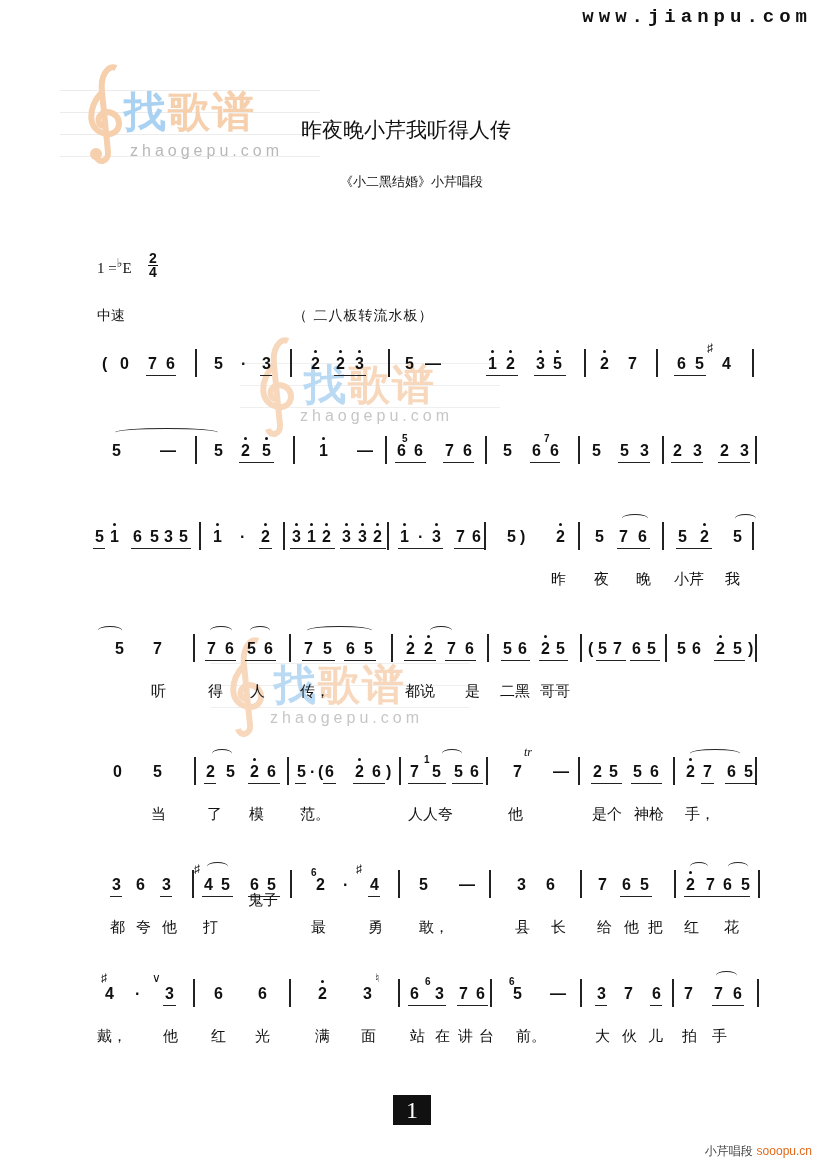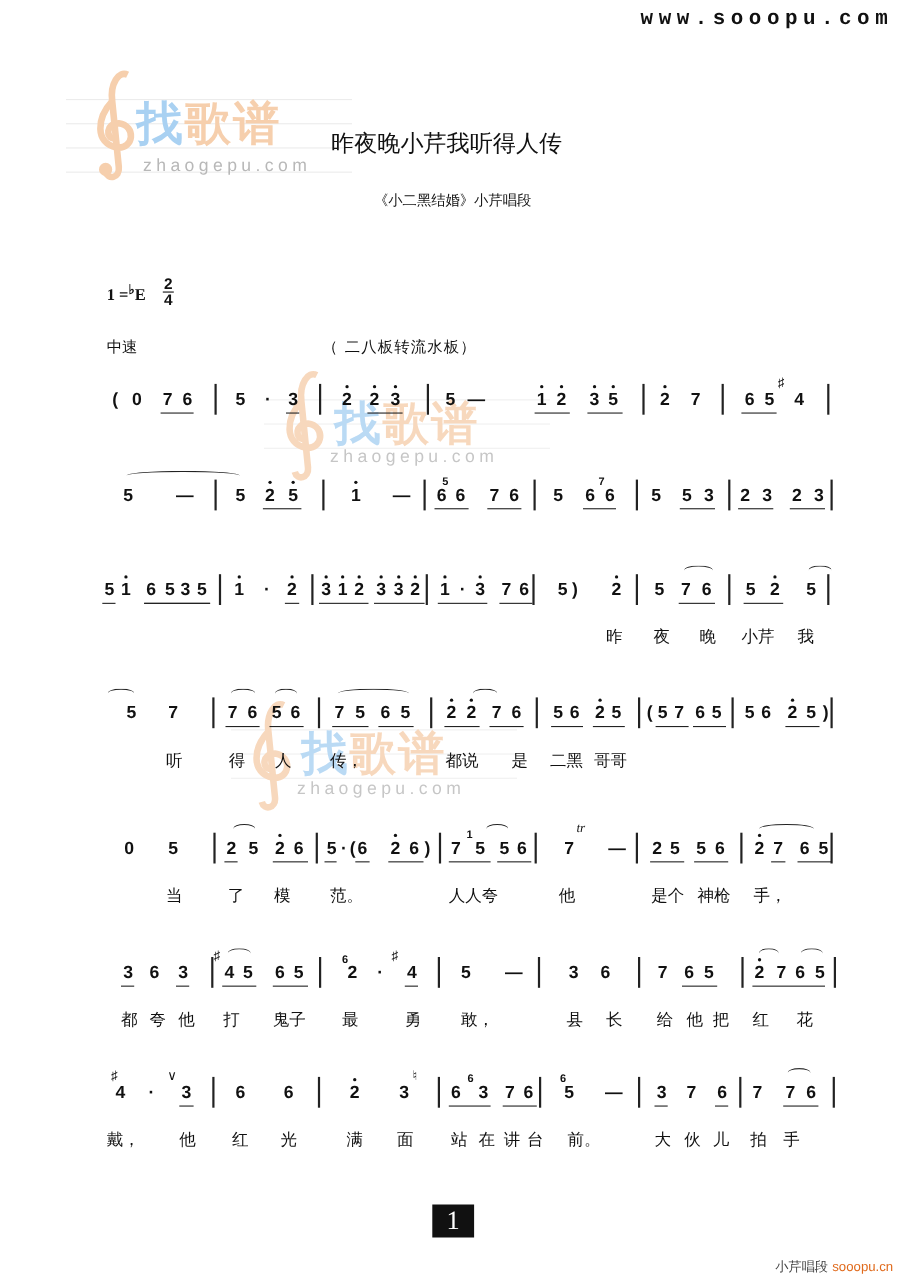--- a/index.html
+++ b/index.html
@@ -11,21 +11,21 @@
   .wm { pointer-events:none; }
   .wm .lines { position:absolute; left:0; width:100%; height:1px; background:#ececec; }
   .wm .cn { position:absolute; font-size:42px; font-weight:bold; letter-spacing:2px; }
   .wm .cn .c1 { color:#a9d1f2; }
   .wm .cn .c2, .wm .cn .c3 { color:#f6cfad; }
   .wm .en { position:absolute; font-family:"Liberation Sans", sans-serif; font-size:16px;
             letter-spacing:4px; color:#b8b8b8; }
   .wm svg { position:absolute; }
   .title { left:301px; top:116px; font-family:"DejaVu Serif", serif; font-size:21px; }
   .subtitle { left:340px; top:173px; font-size:13px; font-family:"DejaVu Serif", serif; }
-  .key { left:97px; top:256px; font-family:"Liberation Serif", serif; font-size:15px; font-weight:bold; }
+  .key { left:97px; top:256px; font-family:"Liberation Serif", serif; font-size:15px; font-weight:normal; }
   .key .flat { font-size:12px; vertical-align:6px; }
   .timesig { left:148px; top:252px; font-family:"Liberation Sans", sans-serif; font-weight:bold;
              font-size:14px; line-height:13px; text-align:center; }
   .timesig .bar { border-top:1px solid #111; width:10px; margin:0 auto; }
   .tempo { left:97px; top:307px; font-size:14px; }
   .bantype { left:293px; top:307px; font-size:14px; letter-spacing:1px; }
   .row { position:absolute; left:0; width:826px; }
   .note { position:absolute; font-family:"Liberation Sans", sans-serif; font-weight:bold; font-size:16px;
           line-height:18px; }
   .barline { position:absolute; width:1.5px; height:28px; background:#222; }
@@ -34,21 +34,21 @@
   .slur { position:absolute; border-top:1.5px solid #222; border-radius:50% 50% 0 0; height:8px; }
   .dot { position:absolute; width:3px; height:3px; background:#111; border-radius:50%; }
   .page-num { left:393px; top:1095px; width:38px; height:30px; background:#111; color:#fff;
               font-family:"Liberation Serif", serif; font-size:24px; text-align:center; line-height:30px; }
   .footer { right:14px; top:1143px; font-size:12px; color:#444; }
   .footer .brand { color:#e06a1c; font-family:"Liberation Sans", sans-serif; }
 </style>
 </head>
 <body>
 
-<div class="abs site-url">www.sooopu.com</div>
+<div class="abs site-url">www.jianpu.com</div>
 
 <div class="abs wm" style="left:60px;top:62px;width:260px;height:105px;">
   <div class="lines" style="top:28px"></div>
     <div class="lines" style="top:50px"></div>
   <div class="lines" style="top:72px"></div>
     <div class="lines" style="top:94px"></div>
   <svg width="60" height="105" viewBox="0 0 60 105" style="left:18px;top:0;">
     <path d="M38 6 C30 2 22 14 24 30 L30 90 C31 100 20 102 18 94" stroke="#f6cfad" stroke-width="6" fill="none"></path>
     <path d="M24 30 C10 45 8 68 28 72 C44 74 46 52 30 50 C18 50 18 64 26 64" stroke="#f6cfad" stroke-width="6" fill="none"></path>
     <circle cx="18" cy="92" r="6" fill="#f6cfad"></circle>
@@ -422,21 +422,21 @@
       <div class="ul" style="left: 368px; width: 12px; top: 896px;"></div>
       <div class="ul" style="left: 620px; width: 32px; top: 896px;"></div>
       <div class="ul" style="left: 684px; width: 66px; top: 896px;"></div>
       <div class="slur" style="left: 207px; width: 21px; top: 862px;"></div>
       <div class="slur" style="left: 690px; width: 18px; top: 862px;"></div>
       <div class="slur" style="left: 728px; width: 20px; top: 862px;"></div>
       <div class="lyric" style="left: 110px; top: 918px;">都</div>
       <div class="lyric" style="left: 136px; top: 918px;">夸</div>
       <div class="lyric" style="left: 162px; top: 918px;">他</div>
       <div class="lyric" style="left: 203px; top: 918px;">打</div>
-      <div class="lyric" style="left: 248px; top: 918px;">鬼子</div>
+      <div class="lyric" style="left: 248px; top: 891px;">鬼子</div>
       <div class="lyric" style="left: 311px; top: 918px;">最</div>
       <div class="lyric" style="left: 368px; top: 918px;">勇</div>
       <div class="lyric" style="left: 419px; top: 918px;">敢，</div>
       <div class="lyric" style="left: 515px; top: 918px;">县</div>
       <div class="lyric" style="left: 551px; top: 918px;">长</div>
       <div class="lyric" style="left: 597px; top: 918px;">给</div>
       <div class="lyric" style="left: 624px; top: 918px;">他</div>
       <div class="lyric" style="left: 648px; top: 918px;">把</div>
       <div class="lyric" style="left: 684px; top: 918px;">红</div>
       <div class="lyric" style="left: 724px; top: 918px;">花</div>

